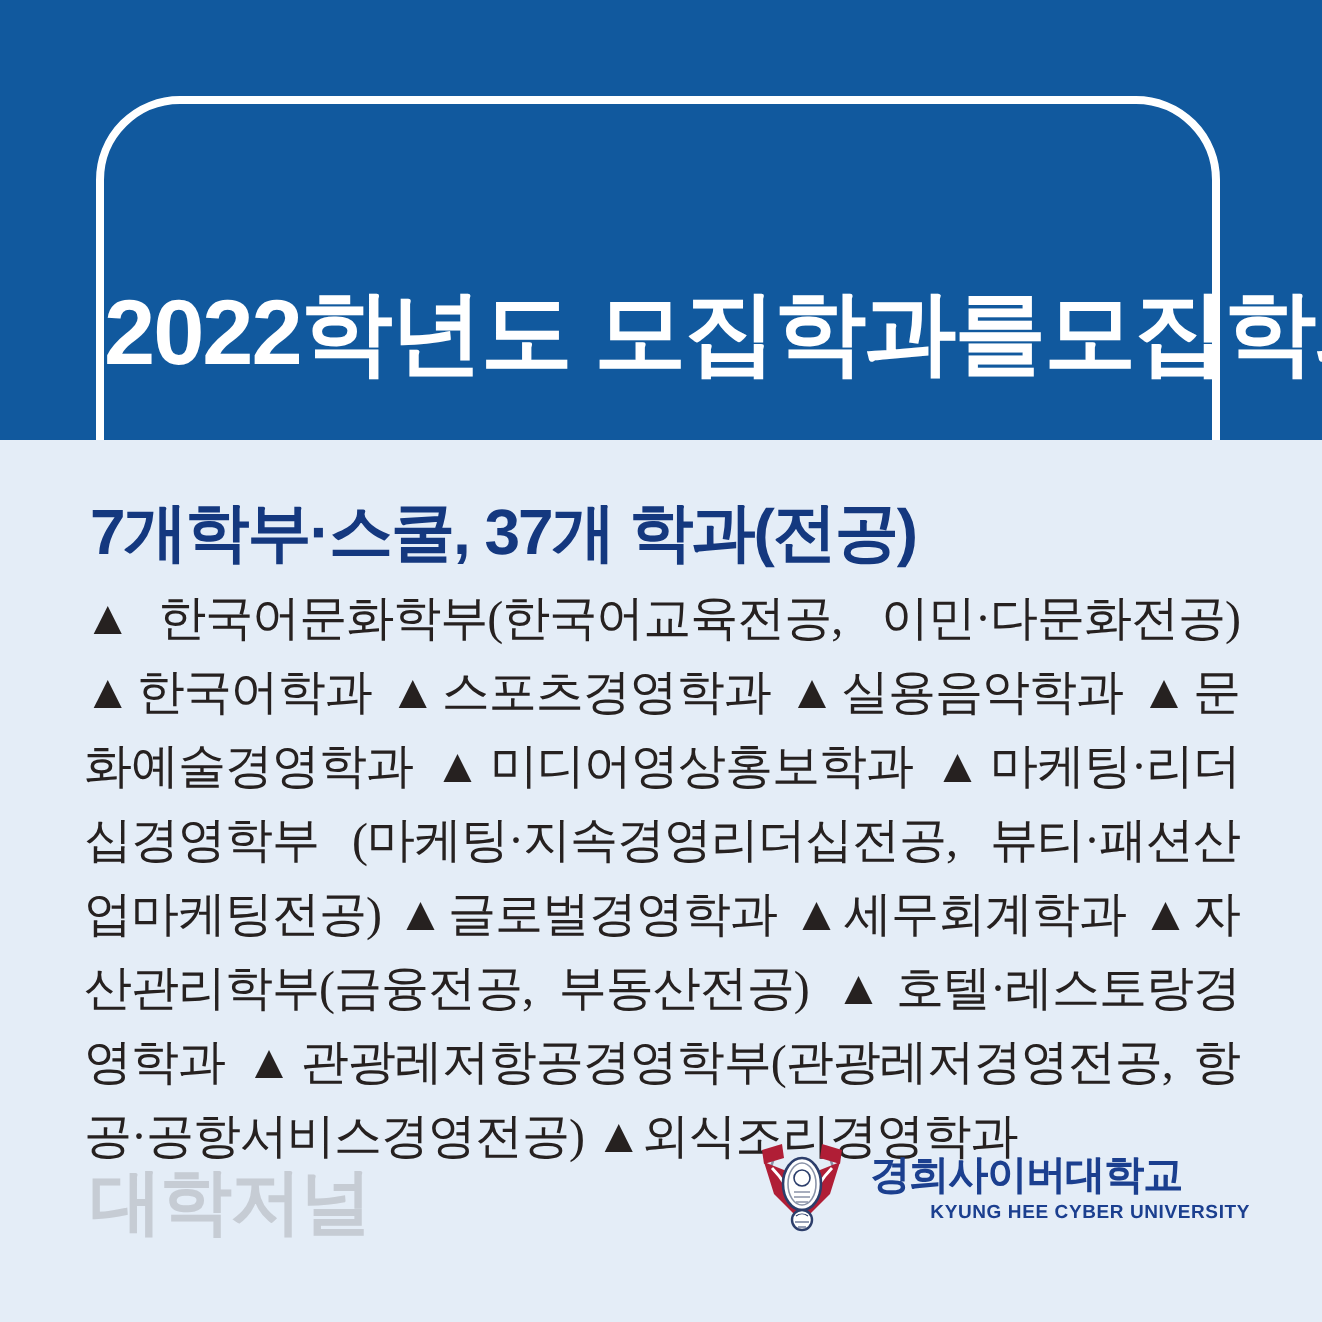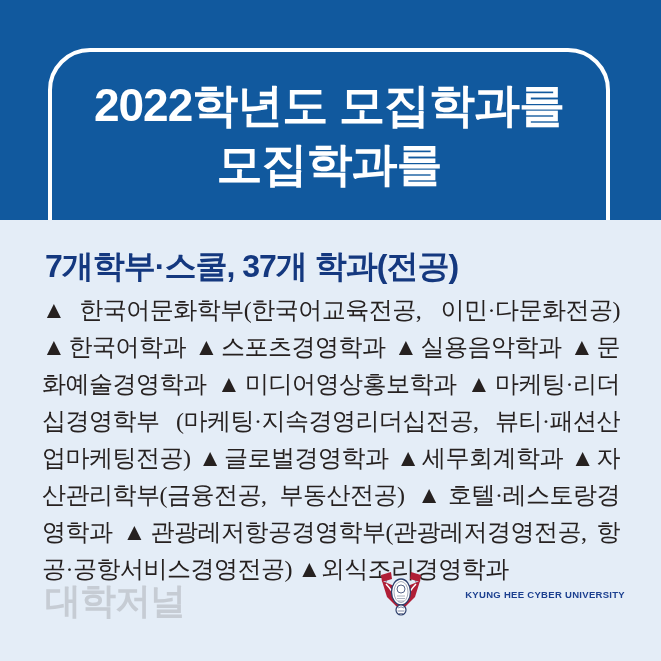--- a/index.html
+++ b/index.html
@@ -31,21 +31,20 @@
     overflow: hidden;
   }
   .title-box {
     position: absolute;
     top: 48px; left: 48px;
     width: 562px; height: 212px;
     border: 4px solid var(--title-white);
     border-radius: 42px 42px 0 0;
     background: var(--background-blue);
     display: flex;
-    flex-direction: column;
     align-items: center;
     padding-top: 24px;
   }
   .title-line {
     color: var(--title-white);
     font-size: 46px;
     font-weight: bold;
     line-height: 59px;
     letter-spacing: -1px;
     text-align: center;
@@ -143,17 +142,18 @@
       <path d="M7,13 Q14,20 19,32" stroke="#ffffff" fill="none" stroke-width="1.5"></path>
       <path d="M37,13 Q30,20 25,32" stroke="#ffffff" fill="none" stroke-width="1.5"></path>
       <ellipse cx="22" cy="21" rx="9.5" ry="13" fill="#ffffff" stroke="#2c3e6b" stroke-width="1.3"></ellipse>
       <ellipse cx="22" cy="21" rx="7" ry="10.5" fill="none" stroke="#8a93a8" stroke-width="0.8"></ellipse>
       <circle cx="22" cy="18" r="4" fill="none" stroke="#2c3e6b" stroke-width="0.8"></circle>
       <path d="M18,25 h8 M18,27.5 h8 M19,30 h6" stroke="#8a93a8" stroke-width="0.7"></path>
       <circle cx="22" cy="39" r="5" fill="#ffffff" stroke="#2c3e6b" stroke-width="1.2"></circle>
       <path d="M19,37 a5 5 0 0 1 6,0 M18.5,40 h7 M20,42.5 h4" stroke="#2c3e6b" stroke-width="0.6" fill="none"></path>
     </svg>
     <div class="univ-text">
+      <div class="univ-name-ko">경희사이버대학교</div>
       <div class="univ-name-en">KYUNG HEE CYBER UNIVERSITY</div>
     </div>
   </div>
 
 </div>
 
 </body></html>

